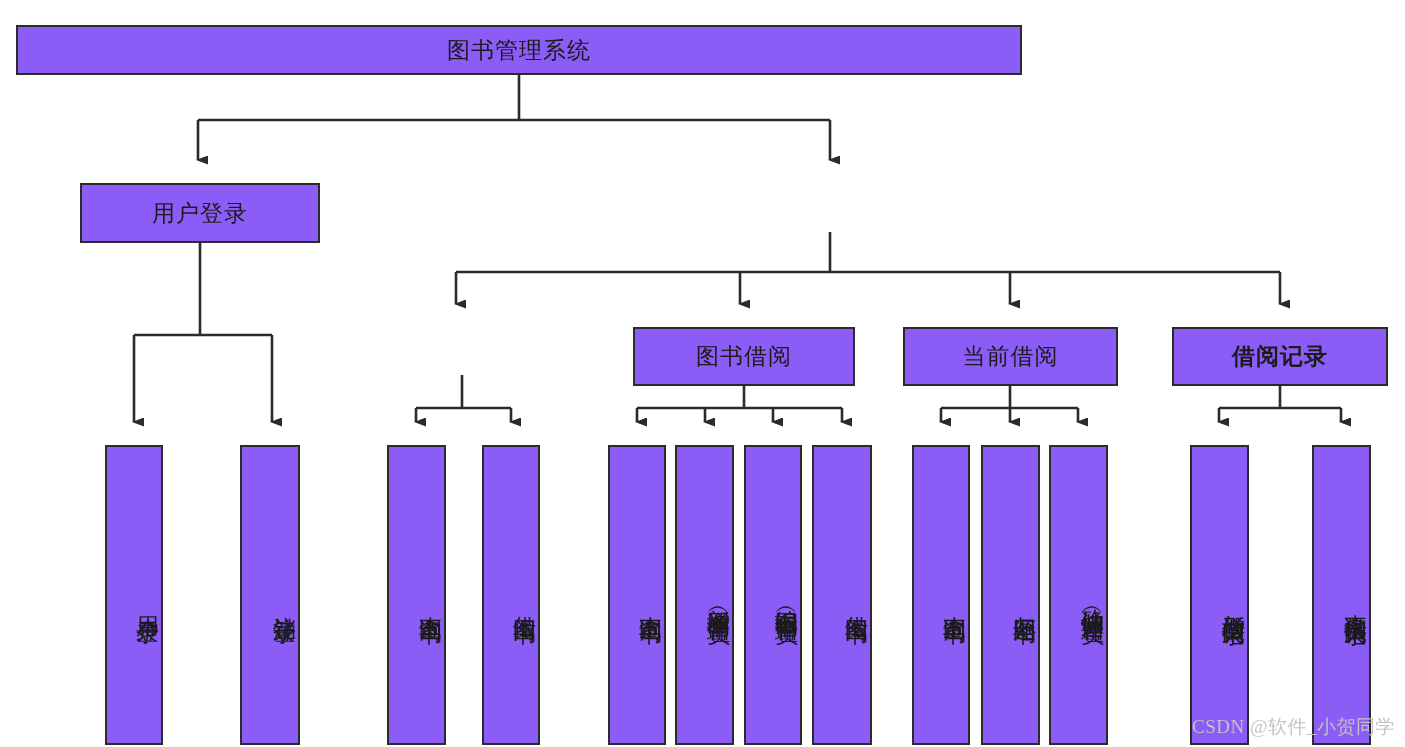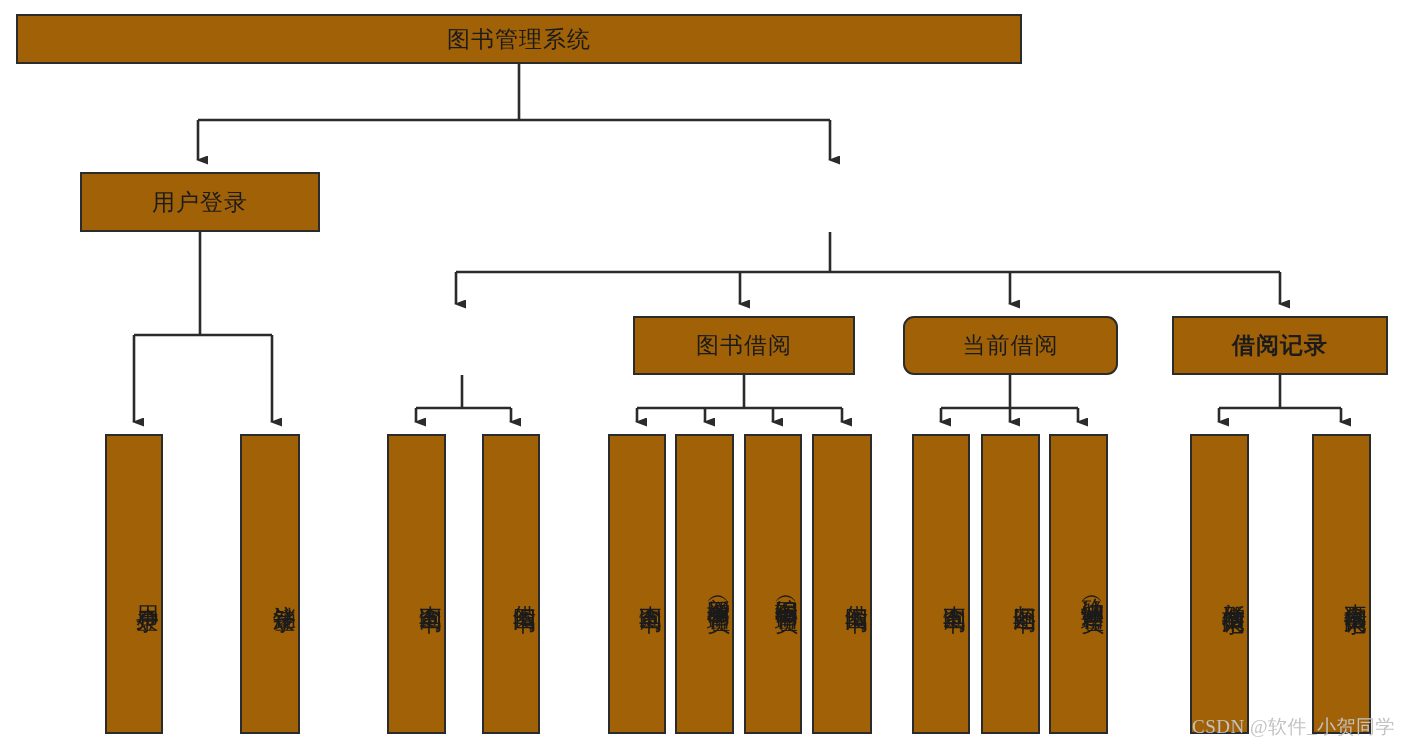--- a/index.html
+++ b/index.html
@@ -22,25 +22,26 @@
     left: 0;
     top: 0;
     width: 1405px;
     height: 747px;
     pointer-events: none;
   }
   .node {
     position: absolute;
     box-sizing: border-box;
     border: 2px solid #2b2b2b;
-    background: #a16207;
+    background: #8b5cf6;
     display: flex;
     align-items: center;
     justify-content: center;
     color: #1b1b1b;
+    margin-top: 11px;
   }
   .node.horiz {
     font-size: 23px;
     line-height: 1.15;
     letter-spacing: 1px;
   }
   .node.vert {
     writing-mode: vertical-rl;
     text-orientation: upright;
     font-size: 23px;
@@ -127,21 +128,21 @@
     <span class="label">图书管理系统</span>
   </div>
 
   <div class="node horiz" style="left:80px; top:172px; width:240px; height:60px;">
     <span class="label">用户登录</span>
   </div>
 
   <div class="node horiz" style="left:633px; top:316px; width:222px; height:59px;">
     <span class="label">图书借阅</span>
   </div>
-  <div class="node horiz" style="left:903px; top:316px; width:215px; height:59px;border-radius:11px;">
+  <div class="node horiz" style="left:903px; top:316px; width:215px; height:59px;">
     <span class="label">当前借阅</span>
   </div>
   <div class="node horiz" style="left:1172px; top:316px; width:216px; height:59px;font-weight:bold;">
     <span class="label">借阅记录</span>
   </div>
 
   <div class="node vert" style="left:105px; top:434px; width:58px; height:300px;">
     <span class="label">用户登录</span>
   </div>
   <div class="node vert" style="left:240px; top:434px; width:60px; height:300px;">

